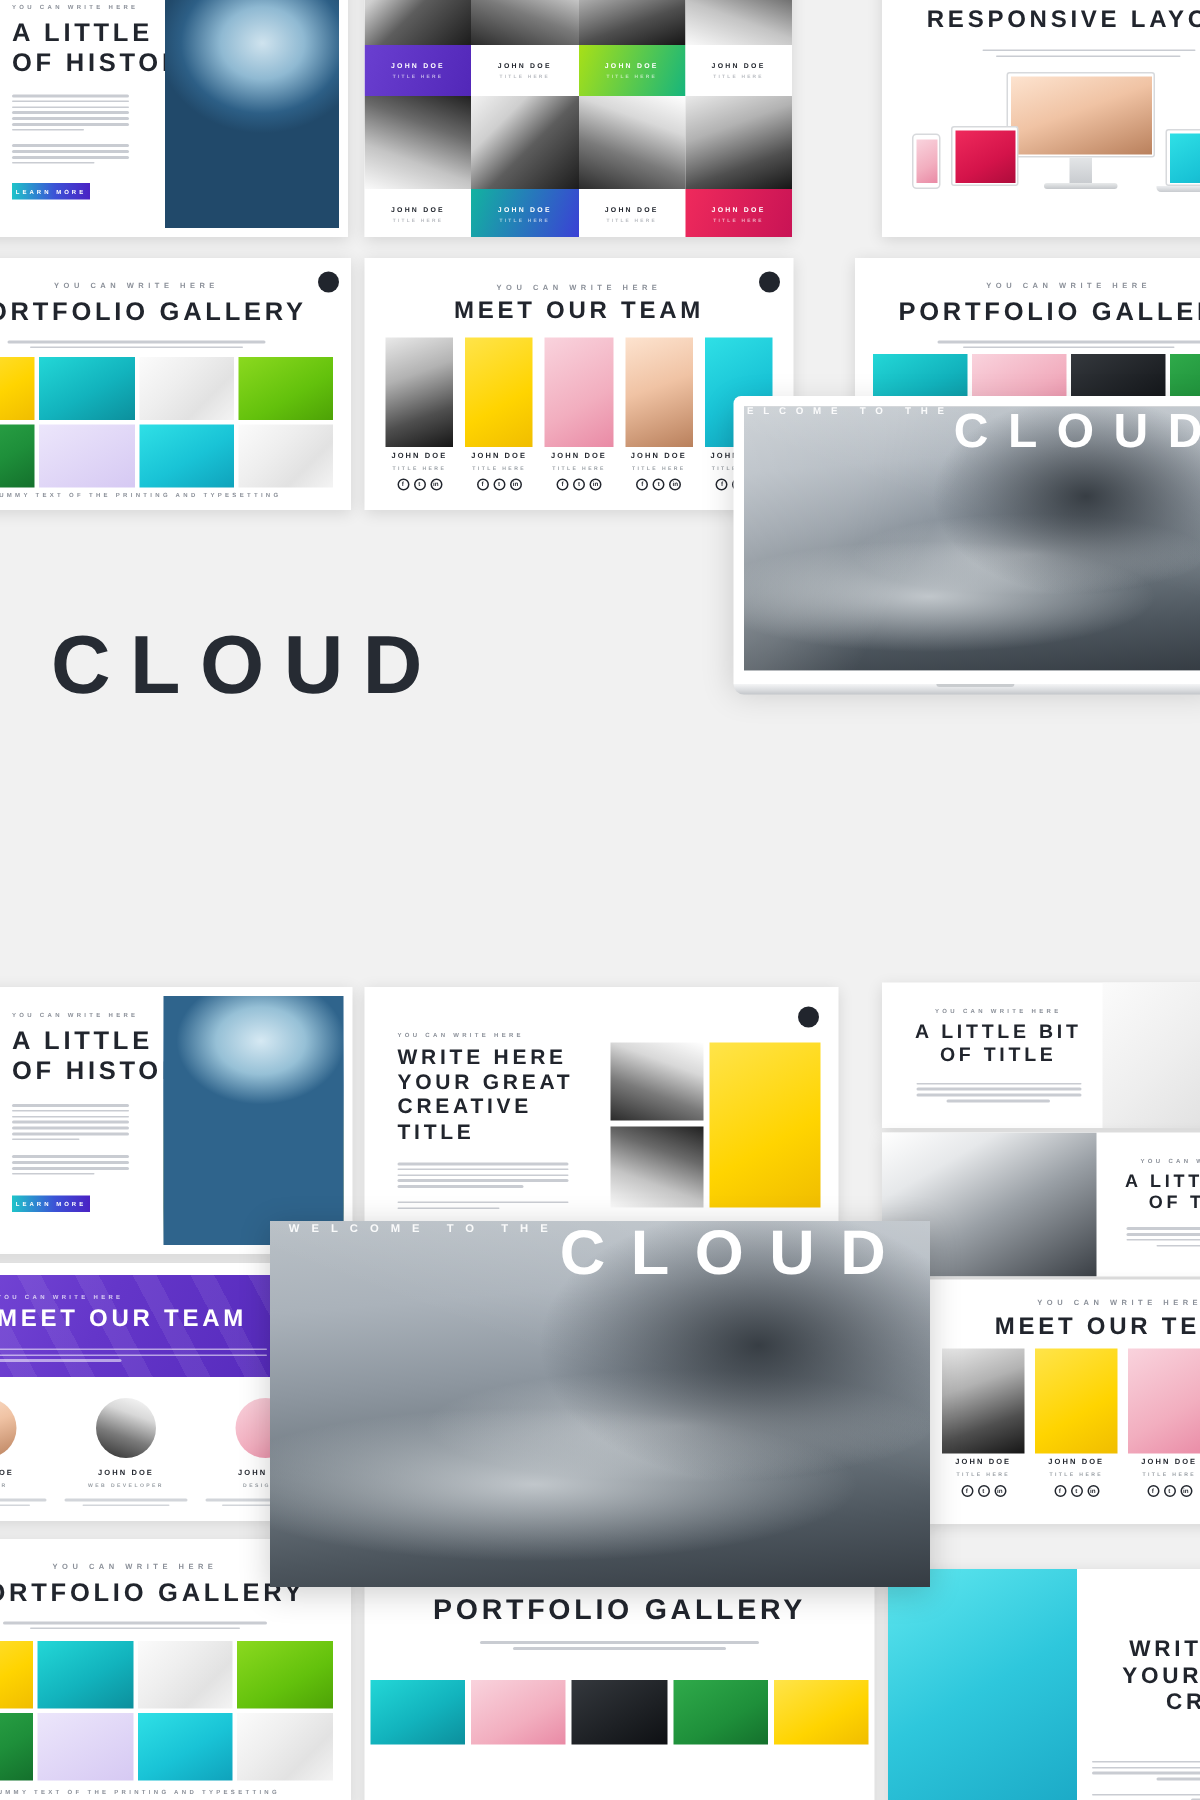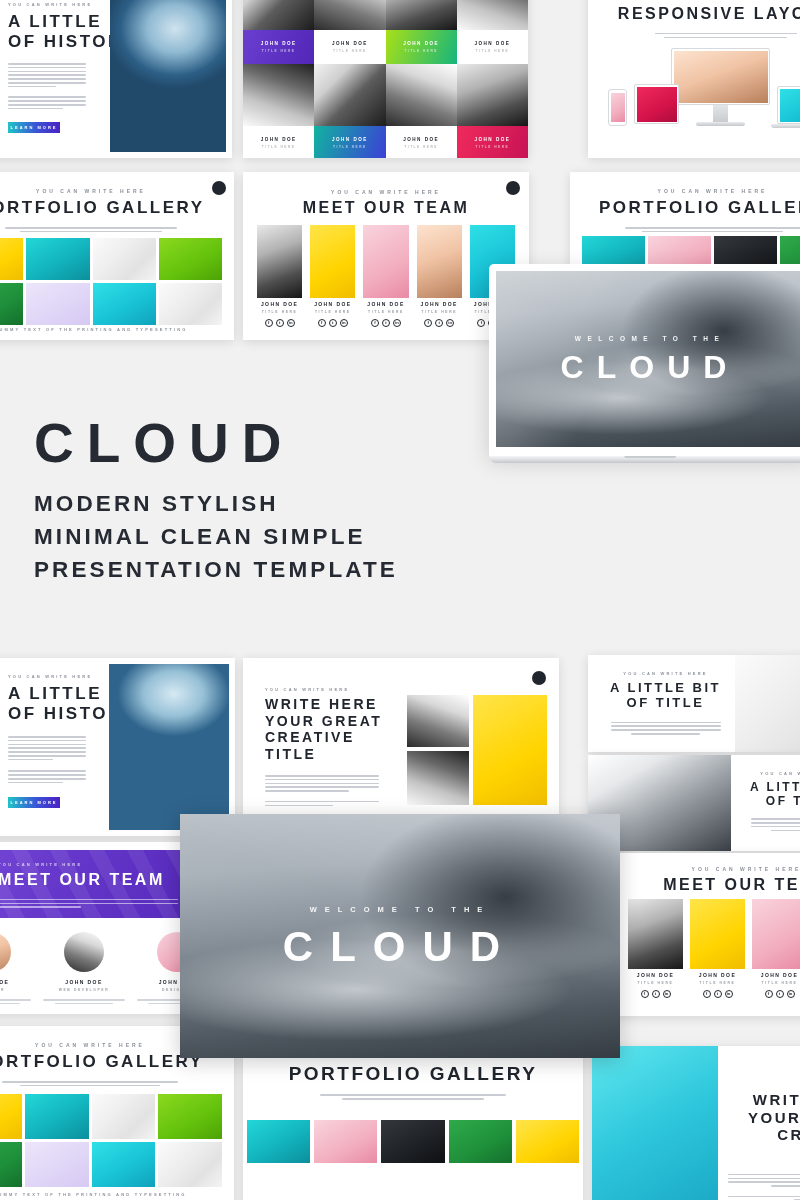--- a/index.html
+++ b/index.html
@@ -134,21 +134,21 @@
   }
   .laptop .base:after{
     content:"";position:absolute;left:50%;transform:translateX(-50%);
     top:0;width:16%;height:2px;background:#c9cccf;border-radius:0 0 3px 3px;
   }
   .glare { position:absolute; inset:0;
     background:linear-gradient(118deg, rgba(255,255,255,.30) 0%, rgba(255,255,255,.16) 26%, rgba(255,255,255,0) 42%);
     pointer-events:none; }
 
   .cloud-screen { position:absolute; inset:0;
-    display:flex; flex-direction:column; align-items:center; justify-content:center; }
+    display:flex; flex-direction:row; justify-content:center; }
   .cloud-screen .welcome {
     color:#fff; font-weight:700; text-transform:uppercase;
     opacity:.92; white-space:nowrap;
   }
   .cloud-screen .word {
     color:#fff; font-weight:700; text-transform:uppercase; line-height:1; white-space:nowrap;
   }
 
   
   .flat-cloud { position:absolute; box-shadow:0 4px 20px rgba(0,0,0,.20); overflow:hidden; }
@@ -391,25 +391,20 @@
           <div class="word" style="font-size:32px; letter-spacing:13px;">CLOUD</div>
         </div>
         <div class="glare"></div>
       </div>
     </div>
     <div class="base"></div>
   </div>
 
   <div class="hero">
     <div class="brand">CLOUD</div>
-    <div class="sub">
-      <div>MODERN STYLISH</div>
-      <div>MINIMAL CLEAN SIMPLE</div>
-      <div>PRESENTATION TEMPLATE</div>
-    </div>
   </div>
 
   <div class="slide" style="left:-60px; top:658px; width:295px; height:178px;">
     <div style="position:absolute; left:68px; top:16px;">
       <div class="eyebrow">YOU CAN WRITE HERE</div>
       <div class="headline" style="font-size:17px; margin-top:5px;">A LITTLE BIT</div>
       <div class="headline" style="font-size:17px;">OF HISTORY</div>
       <div class="body-lines" style="margin-top:12px; width:78px;">
         <div class="ln"></div>
           <div class="ln"></div>

